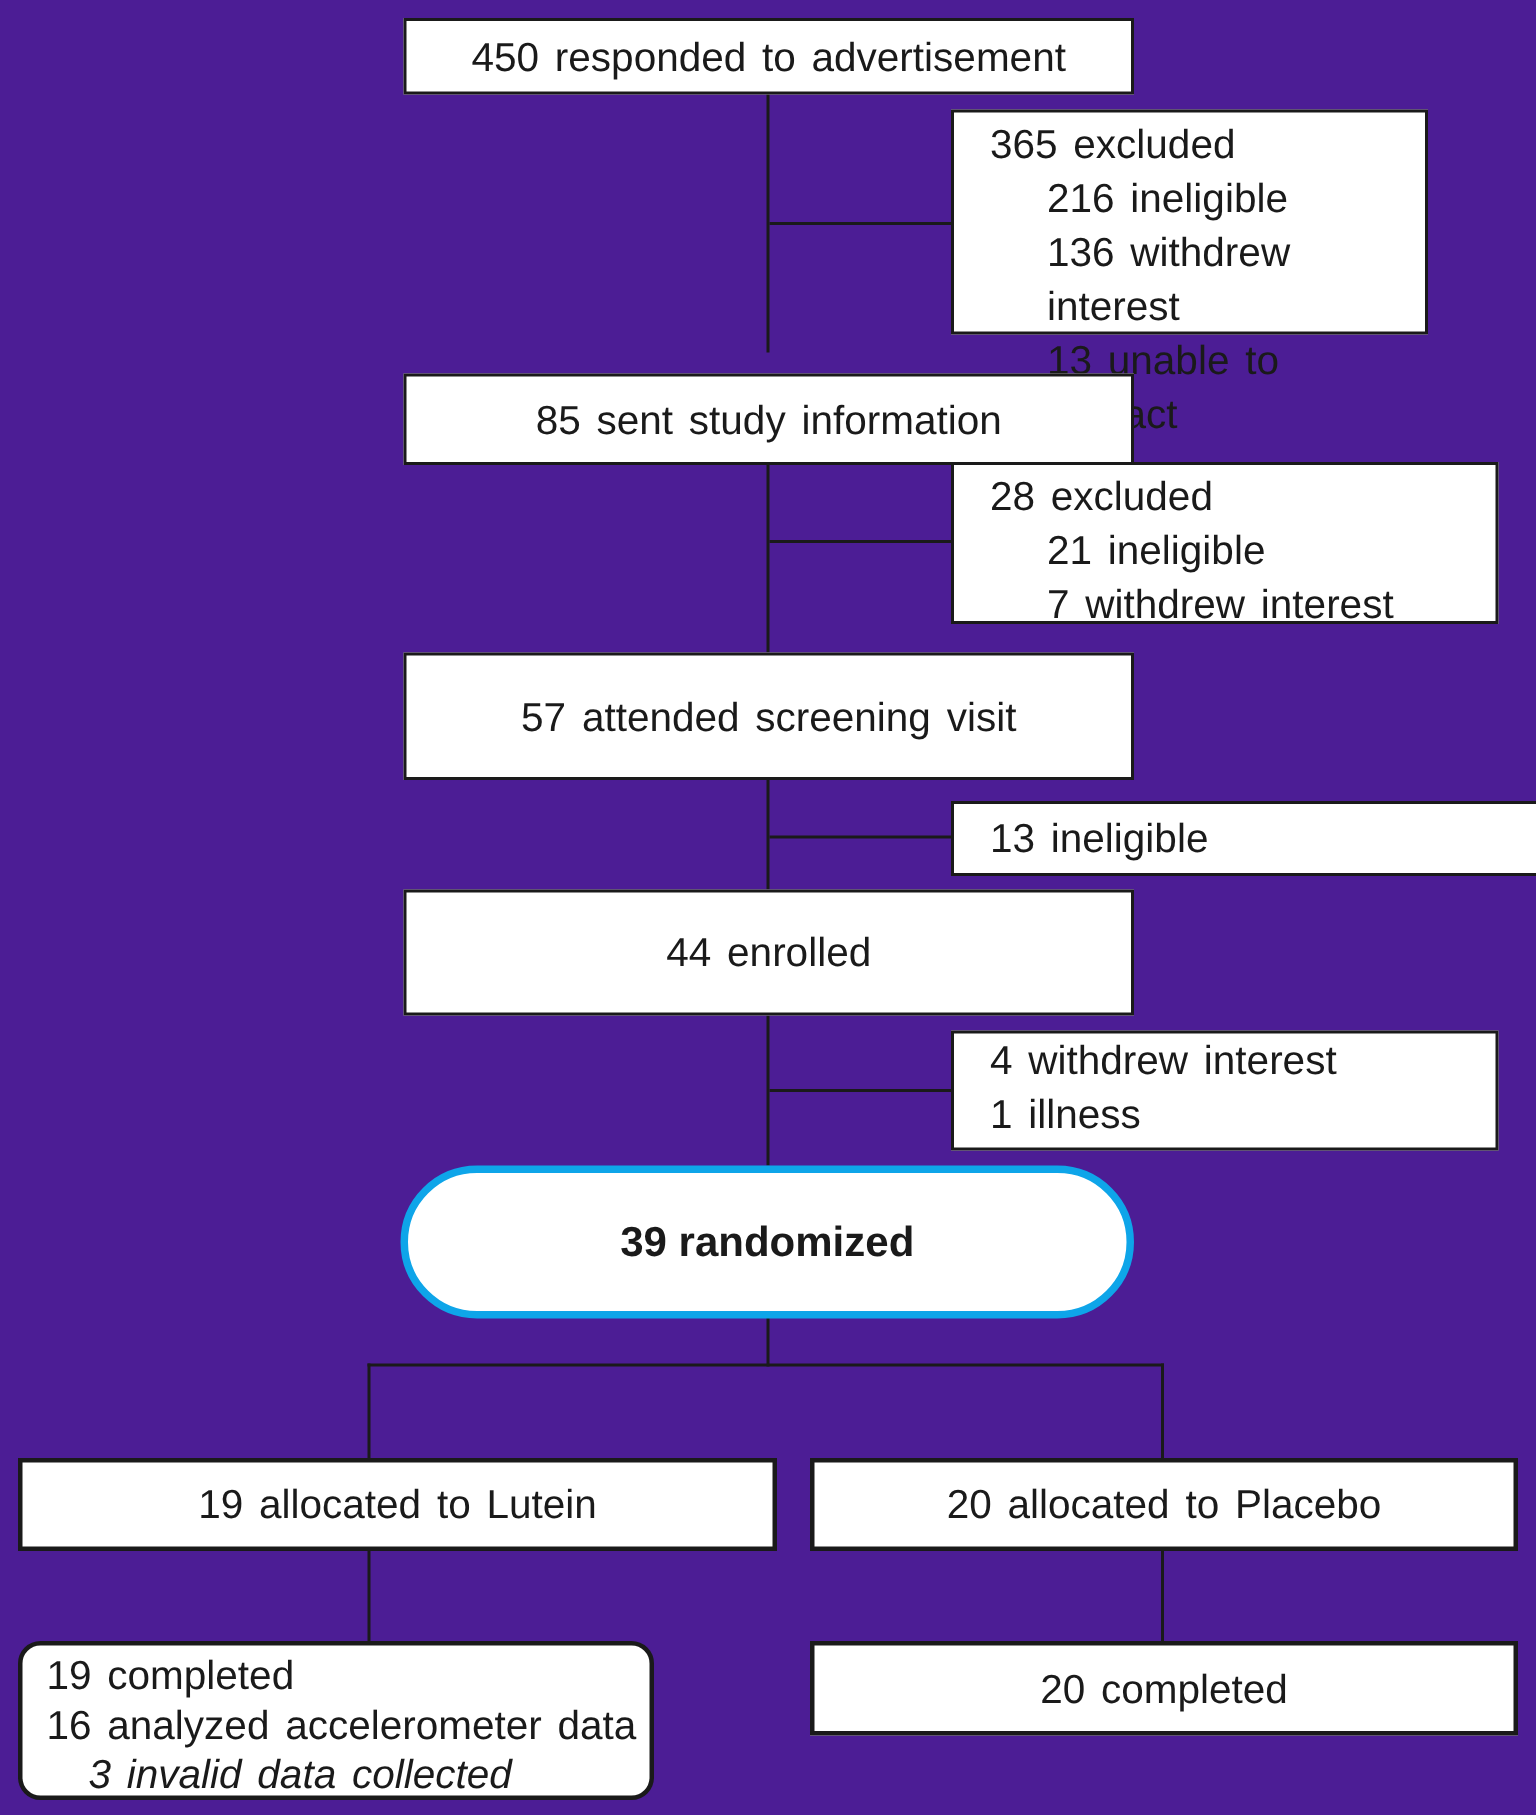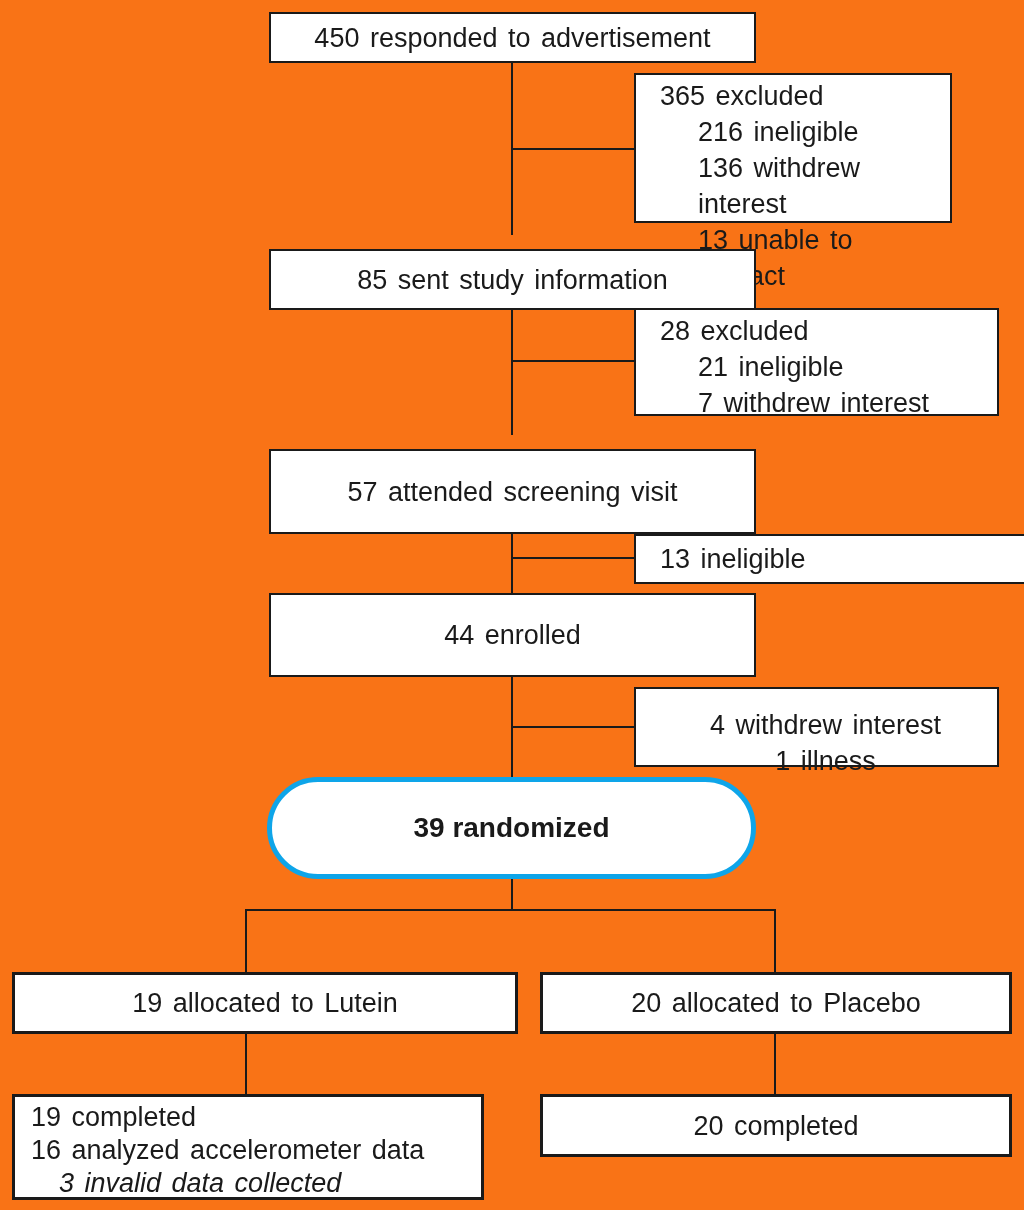--- a/index.html
+++ b/index.html
@@ -1,20 +1,20 @@
 <!DOCTYPE html>
 <html><head>
 <meta charset="utf-8">
 <style>
   html, body { margin: 0; padding: 0; background: #ffffff; }
   #canvas {
     position: relative;
     width: 1024px;
     height: 1210px;
-    background: #f97316;
+    background: #4c1d95;
     font-family: "Liberation Sans", sans-serif;
     color: #1a1a1a;
     overflow: hidden;
   }
   .box {
     position: absolute;
     box-sizing: border-box;
     background: #ffffff;
     border: 2px solid #1a1a1a;
     font-size: 27px;
@@ -81,40 +81,40 @@
   </div>
 
   <div class="box center" style="left:269px; top:249px; width:487px; height:61px;">85 sent study information</div>
 
   <div class="box listbox" style="left:634px; top:308px; width:365px; height:108px;">
     <div>28 excluded</div>
     <div class="ind">21 ineligible</div>
     <div class="ind">7 withdrew interest</div>
   </div>
 
-  <div class="box center" style="left:269px; top:435px; width:487px; height:85px;margin-top:14px;">57 attended screening visit</div>
+  <div class="box center" style="left:269px; top:435px; width:487px; height:85px;">57 attended screening visit</div>
 
   <div class="box vcenter-left" style="left:634px; top:534px; width:416px; height:50px;">
     <span>13 ineligible</span>
   </div>
 
   <div class="box center" style="left:269px; top:593px; width:487px; height:84px;">44 enrolled</div>
 
-  <div class="box listbox" style="left:634px; top:687px; width:365px; height:80px; padding-top:18px;text-align:center;">
+  <div class="box listbox" style="left:634px; top:687px; width:365px; height:80px; padding-top:0;">
     <div>4 withdrew interest</div>
     <div>1 illness</div>
   </div>
 
   <div class="stadium" style="left:267px; top:777px; width:489px; height:102px;">39 randomized</div>
 
   <div class="box thick center" style="left:12px; top:972px; width:506px; height:62px;">19 allocated to Lutein</div>
 
   <div class="box thick center" style="left:540px; top:972px; width:472px; height:62px;">20 allocated to Placebo</div>
 
-  <div class="box thick comp-list" style="left:12px; top:1094px; width:472px; height:106px;">
+  <div class="box thick comp-list" style="left:12px; top:1094px; width:424px; height:106px;border-radius:15px;">
     <div>19 completed</div>
     <div>16 analyzed accelerometer data</div>
     <div class="ind2">3 invalid data collected</div>
   </div>
 
   <div class="box thick center" style="left:540px; top:1094px; width:472px; height:63px;">20 completed</div>
 
 </div>
 
 </body></html>

